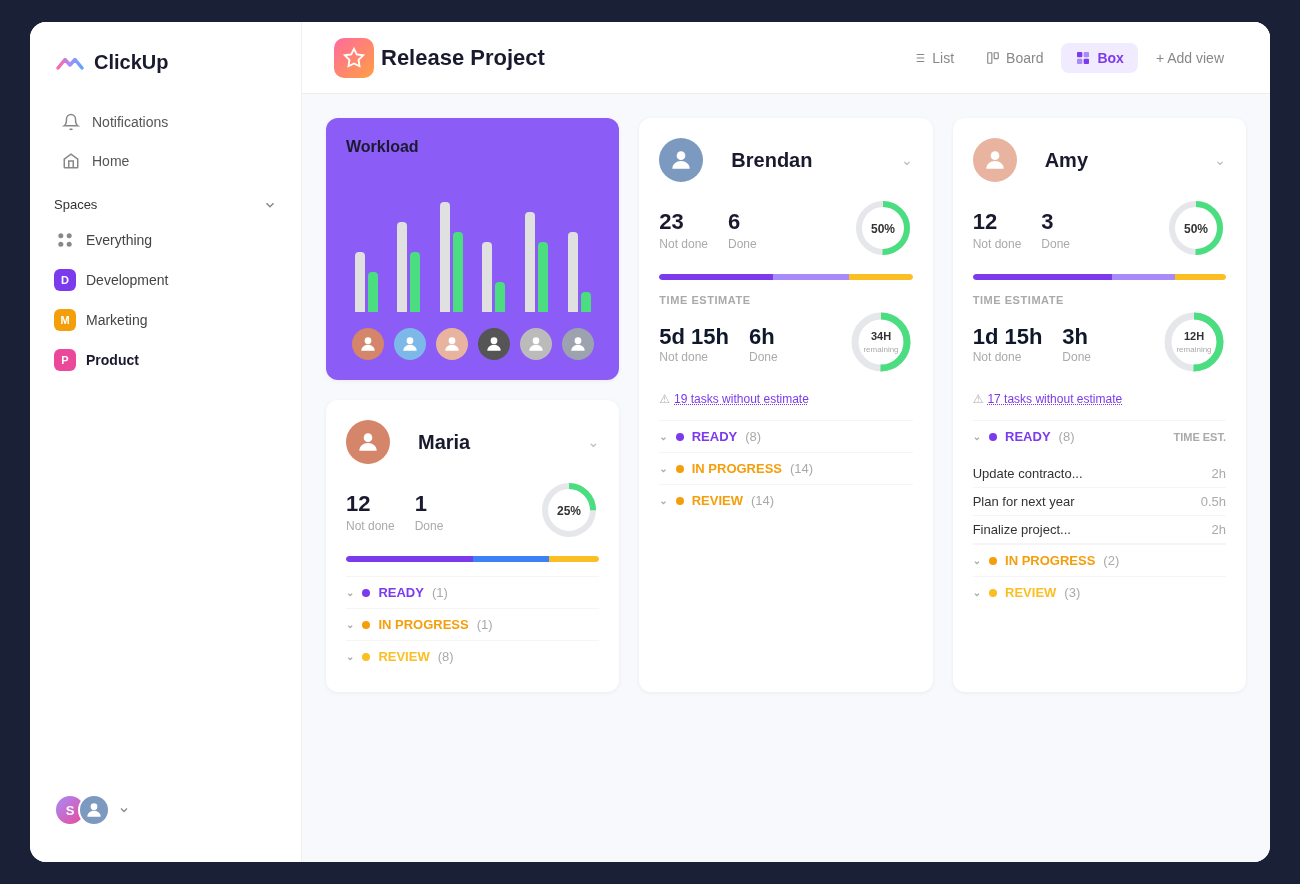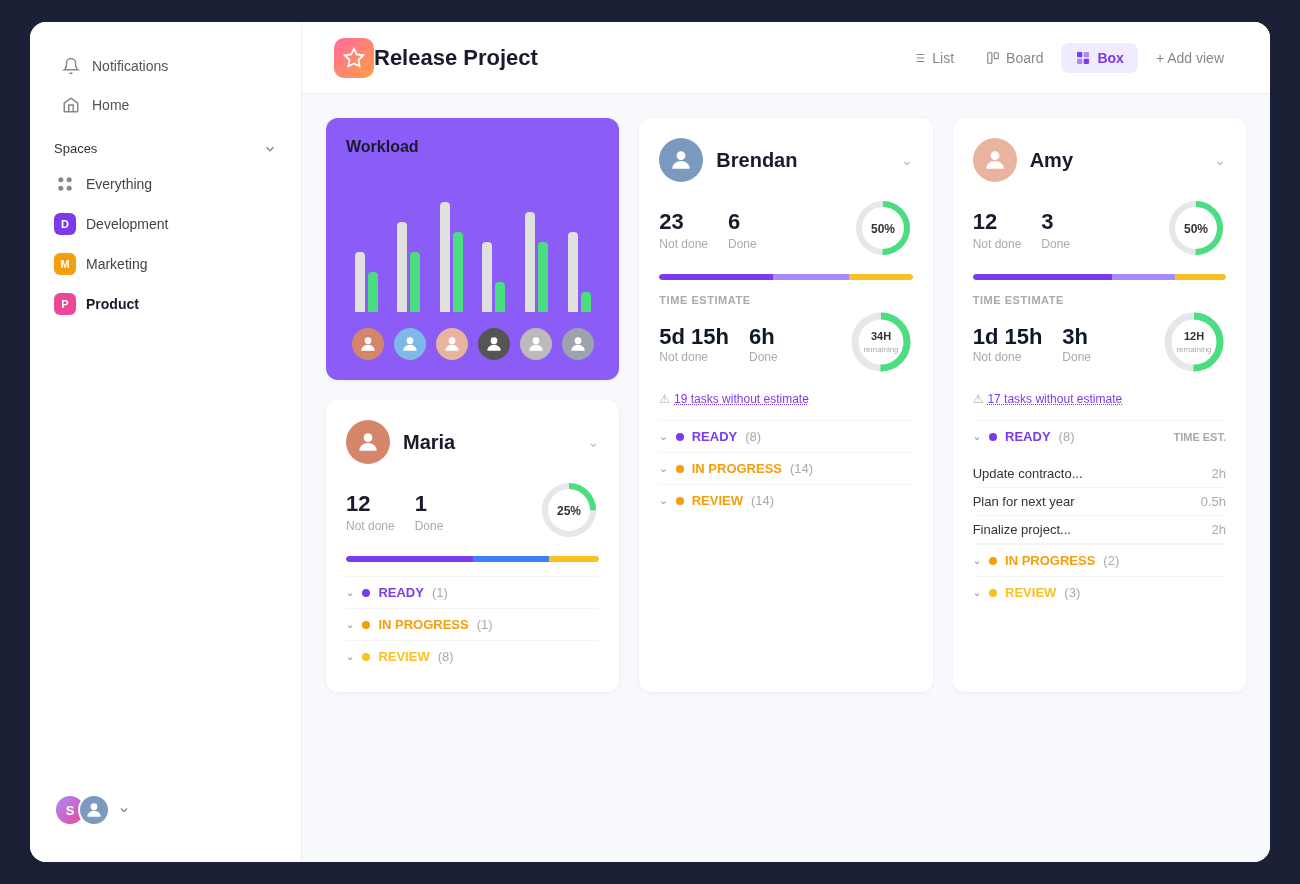--- a/index.html
+++ b/index.html
@@ -144,21 +144,21 @@
       padding: 0 32px;
       height: 72px;
       display: flex;
       align-items: center;
       gap: 24px;
       flex-shrink: 0;
     }
     .project-title-area {
       display: flex;
       align-items: center;
-      gap: 0;
+      gap: 7px;
       flex: 1;
     }
     .project-icon {
       width: 40px;
       height: 40px;
       border-radius: 10px;
       background: linear-gradient(135deg, #ff6b9d, #ff9f43);
       display: flex;
       align-items: center;
       justify-content: center;
@@ -284,21 +284,21 @@
     }
     .person-header {
       display: flex;
       align-items: center;
       justify-content: space-between;
       margin-bottom: 16px;
     }
     .person-info {
       display: flex;
       align-items: center;
-      gap: 13px;
+      gap: 28px;
     }
     .person-avatar {
       width: 44px;
       height: 44px;
       border-radius: 50%;
       overflow: hidden;
       background: #ddd;
       display: flex;
       align-items: center;
       justify-content: center;
@@ -429,20 +429,34 @@
     .content-area::-webkit-scrollbar { width: 6px; }
     .content-area::-webkit-scrollbar-track { background: transparent; }
     .content-area::-webkit-scrollbar-thumb { background: #ddd; border-radius: 3px; }
   </style>
 </head>
 <body>
 
 <div class="app-container">
 
   <aside class="sidebar">
+    <div class="logo-area">
+
+      <svg class="logo-icon" viewBox="0 0 32 32" fill="none">
+        <path d="M4 22l7-8.5 5 5.5 5-5.5 7 8.5" stroke="url(#g1)" stroke-width="3.5" stroke-linecap="round" stroke-linejoin="round" fill="none"></path>
+        <defs>
+          <linearGradient id="g1" x1="4" y1="22" x2="28" y2="22" gradientUnits="userSpaceOnUse">
+            <stop offset="0%" stop-color="#ff6b9d"></stop>
+            <stop offset="50%" stop-color="#a78bfa"></stop>
+            <stop offset="100%" stop-color="#60a5fa"></stop>
+          </linearGradient>
+        </defs>
+      </svg>
+      <span class="logo-text">ClickUp</span>
+    </div>
 
     <nav>
       <div class="nav-item">
         <svg class="nav-icon" viewBox="0 0 24 24" fill="none" stroke="currentColor" stroke-width="2">
           <path d="M18 8a6 6 0 10-12 0c0 7-3 9-3 9h18s-3-2-3-9"></path>
           <path d="M13.73 21a2 2 0 01-3.46 0"></path>
         </svg>
         <span>Notifications</span>
       </div>
       <div class="nav-item">

